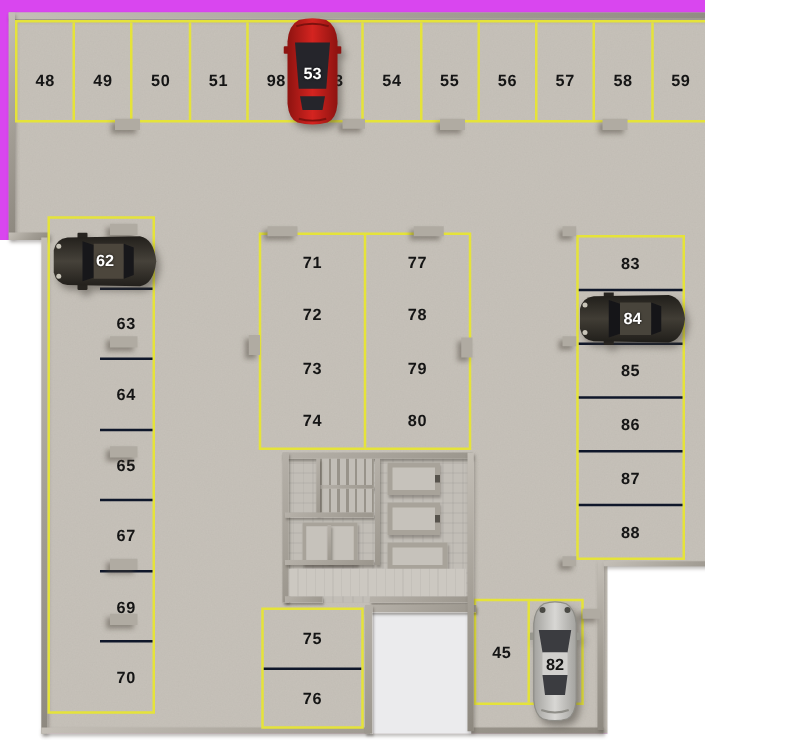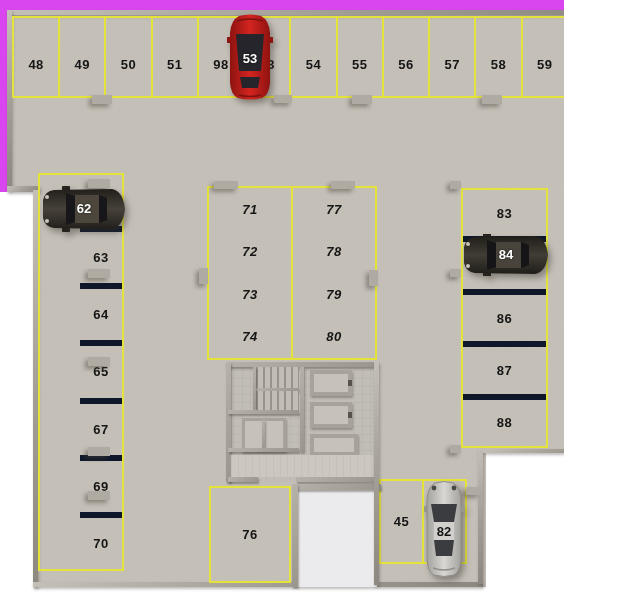--- a/index.html
+++ b/index.html
@@ -15,28 +15,28 @@
   .wall.thin{box-shadow:none;background:#b5b0a8;}
   
   .cut{position:absolute;background:#fff;box-shadow:none;}
   
   .pillar{position:absolute;background:#b0aba2;box-shadow:-3px 3px 4px rgba(70,64,56,.45);}
   
   .grp{position:absolute;border:2px solid #e5e33a;display:flex;}
   .col{flex-direction:column;}
   .row{flex-direction:row;}
   .cell{flex:1;display:flex;align-items:center;justify-content:center;position:relative;}
-  .col > .cell{border-bottom:6px solid #0f172a;}
+  .col > .cell{border-bottom:2px solid #0f172a;}
   .col > .cell:last-child{border-bottom:none;}
   .row > .cell{border-right:2px solid #e5e33a;}
   .row > .cell:last-child{border-right:none;}
   .num{font-size:13px;font-weight:700;color:#151515;letter-spacing:.5px;}
   .toprow .cell .num{margin-top:14px;}
   .midblock{border:2px solid #e5e33a;display:flex;flex-direction:row;padding:0;}
-  .midblock .half{flex:1;display:flex;flex-direction:column;font-style:italic;}
+  .midblock .half{flex:1;display:flex;flex-direction:column;}
   .midblock .half.first{border-right:2px solid #e5e33a;}
   
   .bwall{position:absolute;background:linear-gradient(135deg,#b6b1a9,#9b968d);box-shadow:1px 2px 2px rgba(60,55,48,.4);}
   .bfloor{position:absolute;background:#c2beb7;
           background-image:repeating-linear-gradient(to right,rgba(0,0,0,.035) 0 1px,transparent 1px 8px),
                            repeating-linear-gradient(to bottom,rgba(0,0,0,.035) 0 1px,transparent 1px 8px);}
   .steps{position:absolute;background:#c2beb7;
          background-image:repeating-linear-gradient(to right,#98938a 0 2px,transparent 2px 7px);}
   .shaft{position:absolute;border:4px solid #a8a39a;background:#c6c2bb;box-shadow:1px 2px 2px rgba(60,55,48,.35);}
   .nub{position:absolute;background:#57534c;}
@@ -176,31 +176,37 @@
   </div>
 
   <div class="grp col" style="left:461px;top:188px;width:87px;height:260px;">
       <div class="cell">
       <span class="num">83</span>
     </div>
       <div class="cell">
       <span class="num">84</span>
     </div>
       <div class="cell">
+      <span class="num">85</span>
+    </div>
+      <div class="cell">
       <span class="num">86</span>
     </div>
       <div class="cell">
       <span class="num">87</span>
     </div>
       <div class="cell">
       <span class="num">88</span>
     </div>
     </div>
 
   <div class="grp col" style="left:209px;top:486px;width:82px;height:97px;">
+      <div class="cell">
+      <span class="num">75</span>
+    </div>
       <div class="cell">
       <span class="num">76</span>
     </div>
     </div>
 
   <div class="grp row" style="left:379px;top:479px;width:88px;height:85px;">
       <div class="cell">
       <span class="num">45</span>
     </div>
       <div class="cell">

